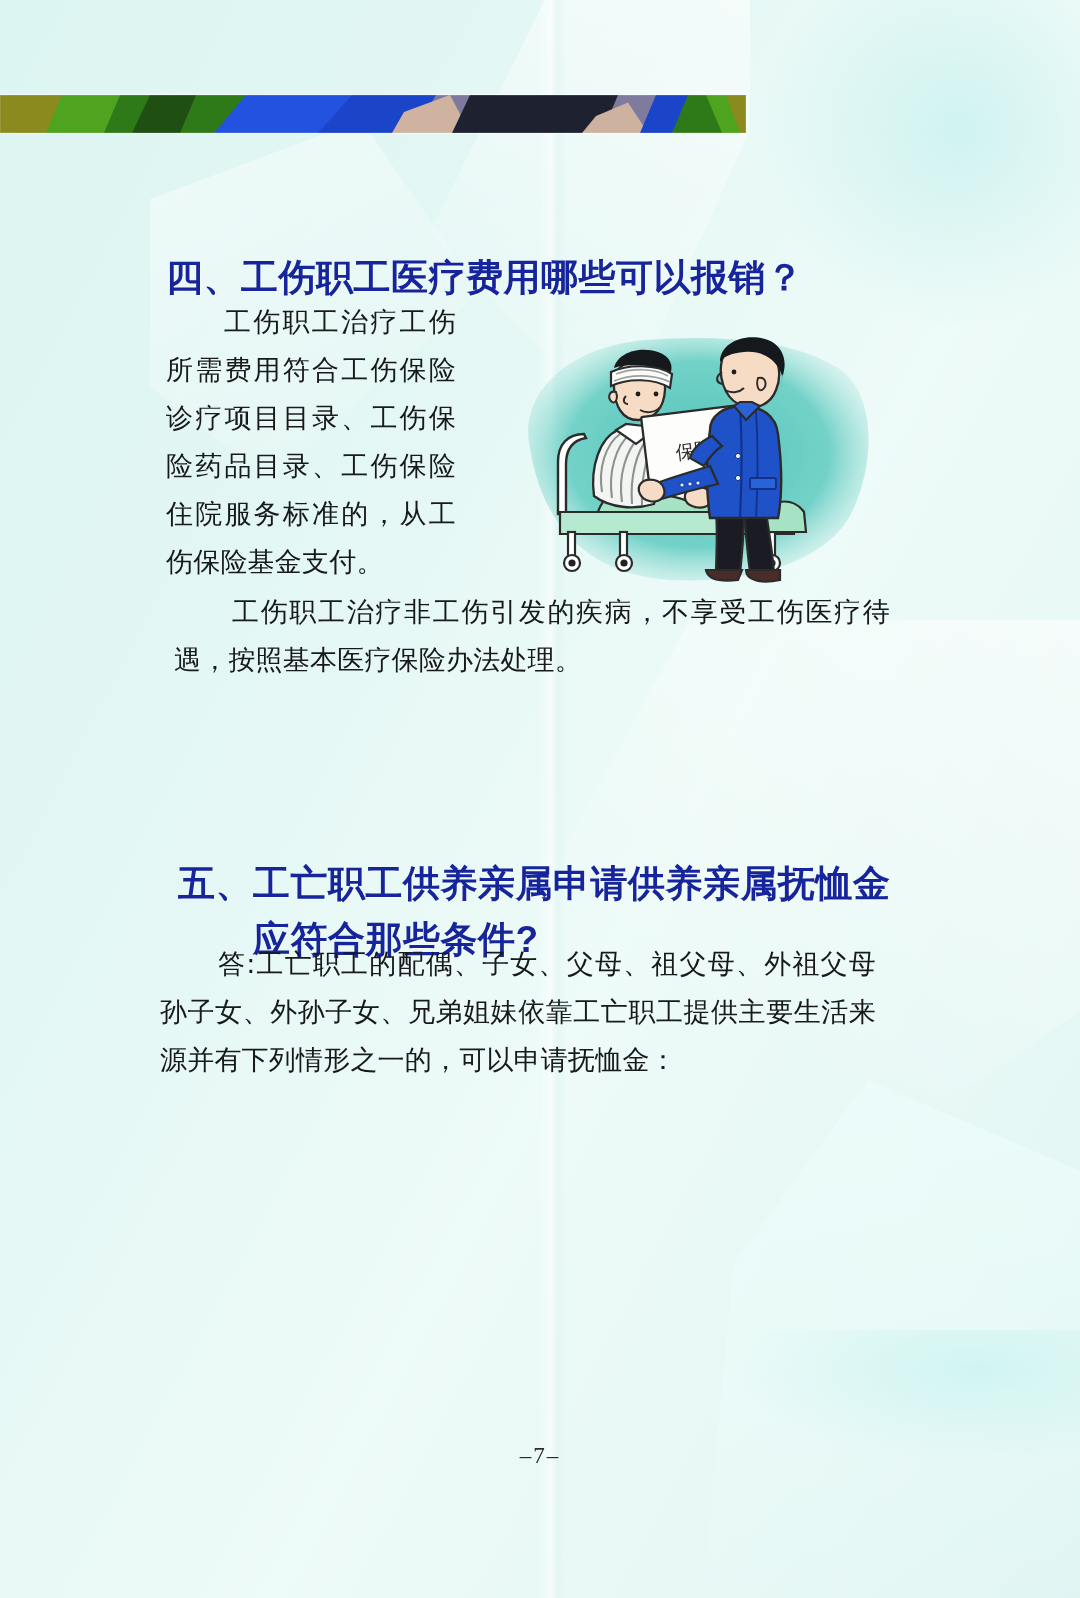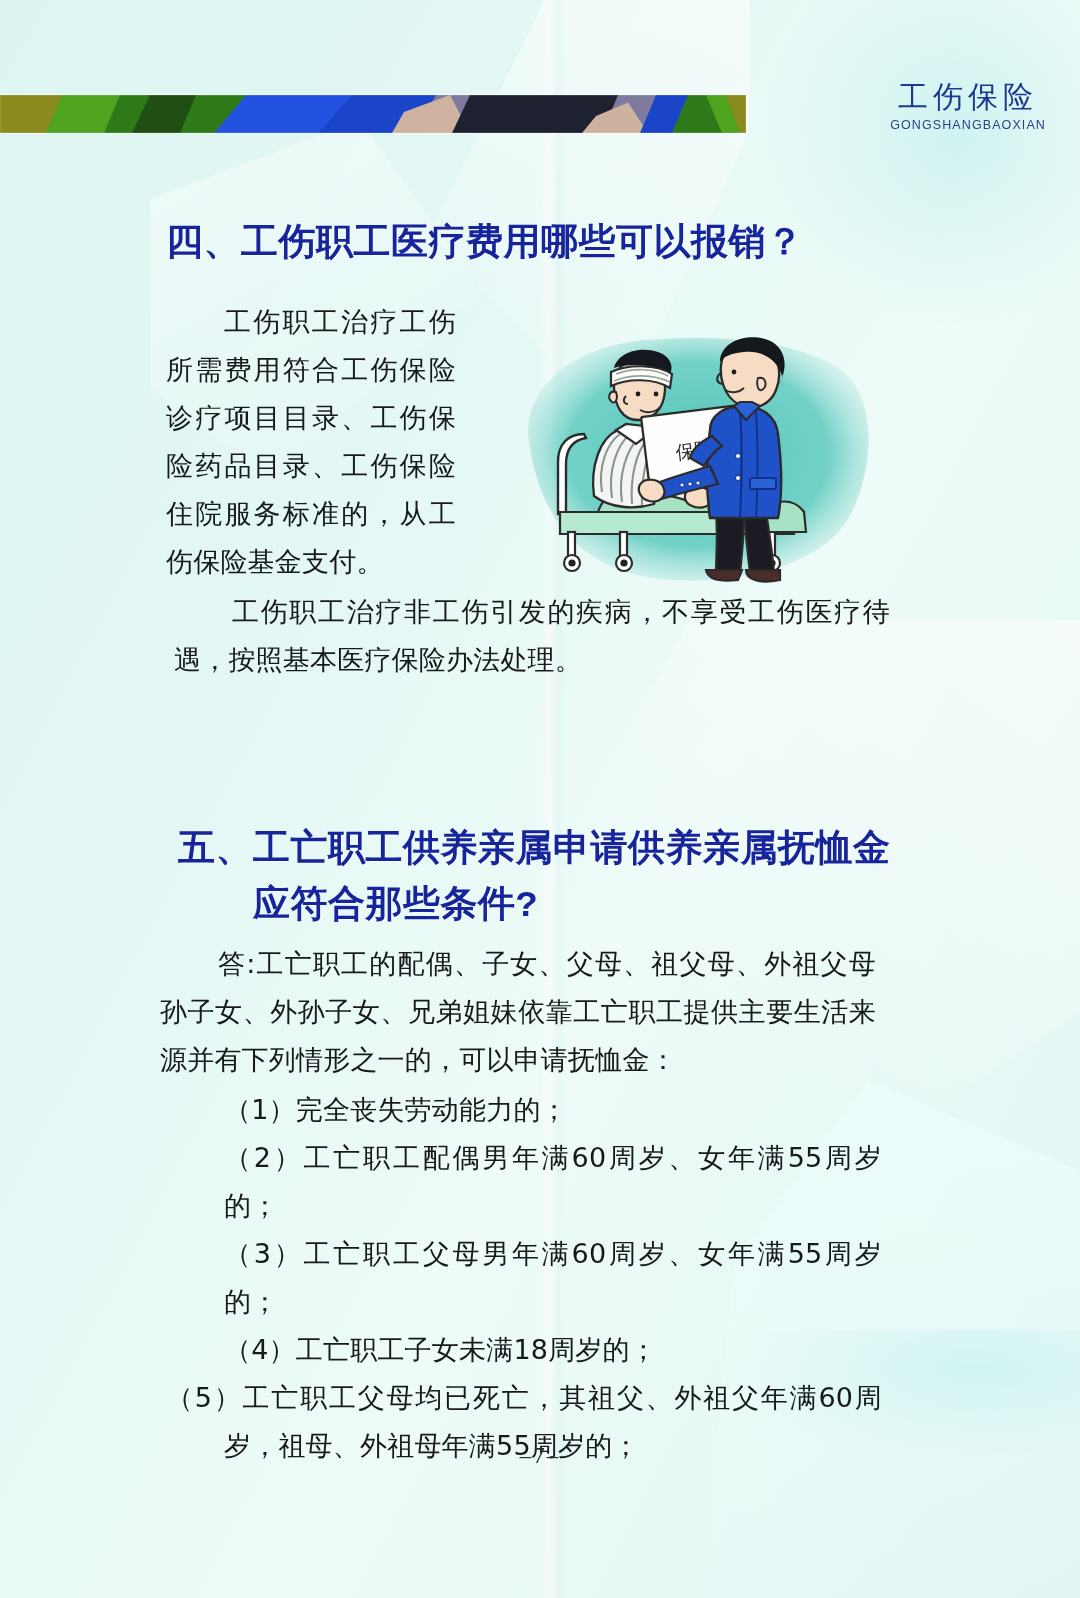--- a/index.html
+++ b/index.html
@@ -97,26 +97,27 @@
 
   
   .content {
     position: absolute;
     top: 0; left: 0; right: 0; bottom: 0;
   }
 
   .heading {
     position: absolute;
     color: #16259b;
-    font-family: Liberation Mono, monospace;
+    font-family: Liberation Sans, sans-serif;
     font-weight: bold;
     font-size: 37px;
     letter-spacing: 0.5px;
     line-height: 1.52;
     text-shadow: 1px 1px 0 rgba(255,255,255,.55);
+    margin-top: 34px;
   }
   #heading-4 { top: 216px; left: 166px; }
   #heading-5 { top: 822px; left: 178px; width: 760px; }
   #heading-5 .h5-l2 { display: block; padding-left: 75px; }
 
   .para, .listitem {
     position: absolute;
     color: #17191c;
     font-family: "DejaVu Sans", "Liberation Sans", sans-serif;
     font-size: 27px;
@@ -203,24 +204,20 @@
       <polygon points="618,0 676,0 660,40 602,40" fill="#7f7b9f"></polygon>
       <polygon points="596,22 628,8 648,40 582,40" fill="#cdb2a0"></polygon>
       <polygon points="656,0 716,0 700,40 640,40" fill="#1b45c9"></polygon>
       <polygon points="688,0 746,0 746,40 672,40" fill="#2f7a18"></polygon>
       <polygon points="706,0 746,0 746,40 722,40" fill="#4ea31f"></polygon>
       <polygon points="726,0 746,0 746,40 740,40" fill="#8a8a1e"></polygon>
       <rect x="0" y="0" width="746" height="40" fill="none" stroke="rgba(255,255,255,.25)" stroke-width="1"></rect>
     </svg>
   </div>
 
-  <div class="brand">
-    <div class="brand-cn">工伤保险</div>
-    <div class="brand-py">GONGSHANGBAOXIAN</div>
-  </div>
 
   <div class="content">
 
     <h2 class="heading" id="heading-4">四、工伤职工医疗费用哪些可以报销？</h2>
 
     <p class="para" id="p4a">工伤职工治疗工伤所需费用符合工伤保险诊疗项目目录、工伤保险药品目录、工伤保险住院服务标准的，从工伤保险基金支付。</p>
 
     <div class="illus">
       <svg viewBox="0 0 392 268" aria-hidden="true">
         <defs>
@@ -346,24 +343,17 @@
 
     <p class="para" id="p4b">工伤职工治疗非工伤引发的疾病，不享受工伤医疗待遇，按照基本医疗保险办法处理。</p>
 
     <h2 class="heading" id="heading-5">
       <span class="h5-l1">五、工亡职工供养亲属申请供养亲属抚恤金</span>
       <span class="h5-l2">应符合那些条件?</span>
     </h2>
 
     <p class="para" id="p5a">答:工亡职工的配偶、子女、父母、祖父母、外祖父母孙子女、外孙子女、兄弟姐妹依靠工亡职工提供主要生活来源并有下列情形之一的，可以申请抚恤金：</p>
 
-    <div class="list">
-      <div class="listitem">（1）完全丧失劳动能力的；</div>
-      <div class="listitem">（2）工亡职工配偶男年满60周岁、女年满55周岁的；</div>
-      <div class="listitem">（3）工亡职工父母男年满60周岁、女年满55周岁的；</div>
-      <div class="listitem">（4）工亡职工子女未满18周岁的；</div>
-      <div class="listitem wrap">（5）工亡职工父母均已死亡，其祖父、外祖父年满60周岁，祖母、外祖母年满55周岁的；</div>
-    </div>
 
     <div class="pageno">–7–</div>
 
   </div>
 </div>
 
 </body></html>

